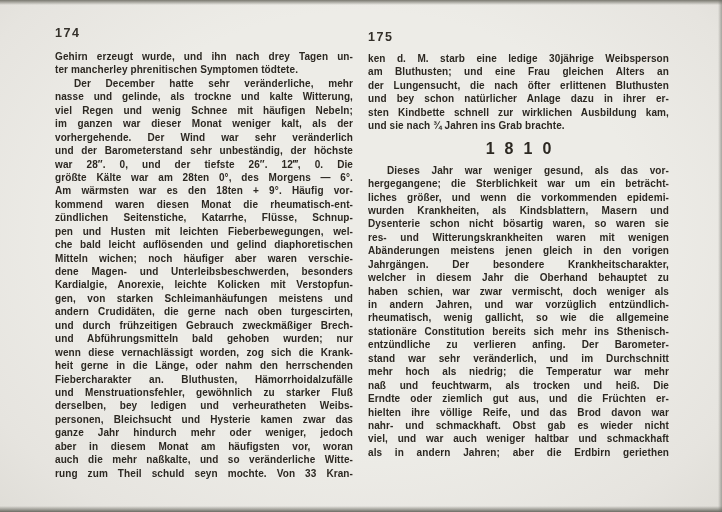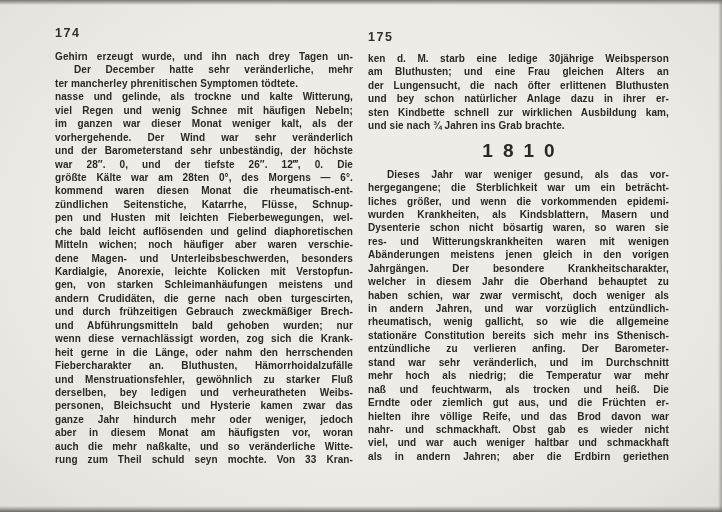--- a/index.html
+++ b/index.html
@@ -29,46 +29,47 @@
   .line {
     font-weight:700; font-size:10px; line-height:13.45px; height:13.45px;
     letter-spacing:.1px; white-space:nowrap;
     text-align:justify; text-align-last:justify;
     color:#2c2822;
   }
   .line.short { text-align-last:left; }
   .line.indent { text-indent:19px; }
 
   .year-heading {
-    text-align:center; font-weight:700; font-size:19px;
+    text-align:center; font-weight:700; font-size:16px;
     letter-spacing:10px; padding-left:10px;
     margin:7px 0 6px 0; color:#2c2822;
   }
 </style>
 </head>
 <body>
 
 <div class="scan">
   <div class="edge-top"></div>
   <div class="edge-bottom"></div>
   <div class="edge-right"></div>
 
   <div class="page page-left">
     <div class="page-number">174</div>
     <div class="page-body">
         <div class="line">Gehirn erzeugt wurde, und ihn nach drey Tagen un-</div>
+        <div class="line short">ter mancherley phrenitischen Symptomen tödtete.</div>
         <div class="line indent">Der December hatte sehr veränderliche, mehr</div>
-        <div class="line short">ter mancherley phrenitischen Symptomen tödtete.</div>
         <div class="line">nasse und gelinde, als trockne und kalte Witterung,</div>
         <div class="line">viel Regen und wenig Schnee mit häufigen Nebeln;</div>
         <div class="line">im ganzen war dieser Monat weniger kalt, als der</div>
         <div class="line">vorhergehende.  Der Wind war sehr veränderlich</div>
         <div class="line">und der Barometerstand sehr unbeständig, der höchste</div>
         <div class="line">war 28″. 0, und der tiefste 26″. 12‴, 0.  Die</div>
         <div class="line">größte Kälte war am 28ten 0°, des Morgens — 6°.</div>
+        <div class="line">Am wärmsten war es den 18ten + 9°.  Häufig vor-</div>
         <div class="line">kommend waren diesen Monat die rheumatisch-ent-</div>
         <div class="line">zündlichen Seitenstiche, Katarrhe, Flüsse, Schnup-</div>
         <div class="line">pen und Husten mit leichten Fieberbewegungen, wel-</div>
         <div class="line">che bald leicht auflösenden und gelind diaphoretischen</div>
         <div class="line">Mitteln wichen;  noch häufiger aber waren verschie-</div>
         <div class="line">dene Magen- und Unterleibsbeschwerden,  besonders</div>
         <div class="line">Kardialgie, Anorexie, leichte Kolicken mit Verstopfun-</div>
         <div class="line">gen,  von starken Schleimanhäufungen meistens und</div>
         <div class="line">andern Crudidäten,  die gerne nach oben turgescirten,</div>
         <div class="line">und durch frühzeitigen Gebrauch zweckmäßiger Brech-</div>

